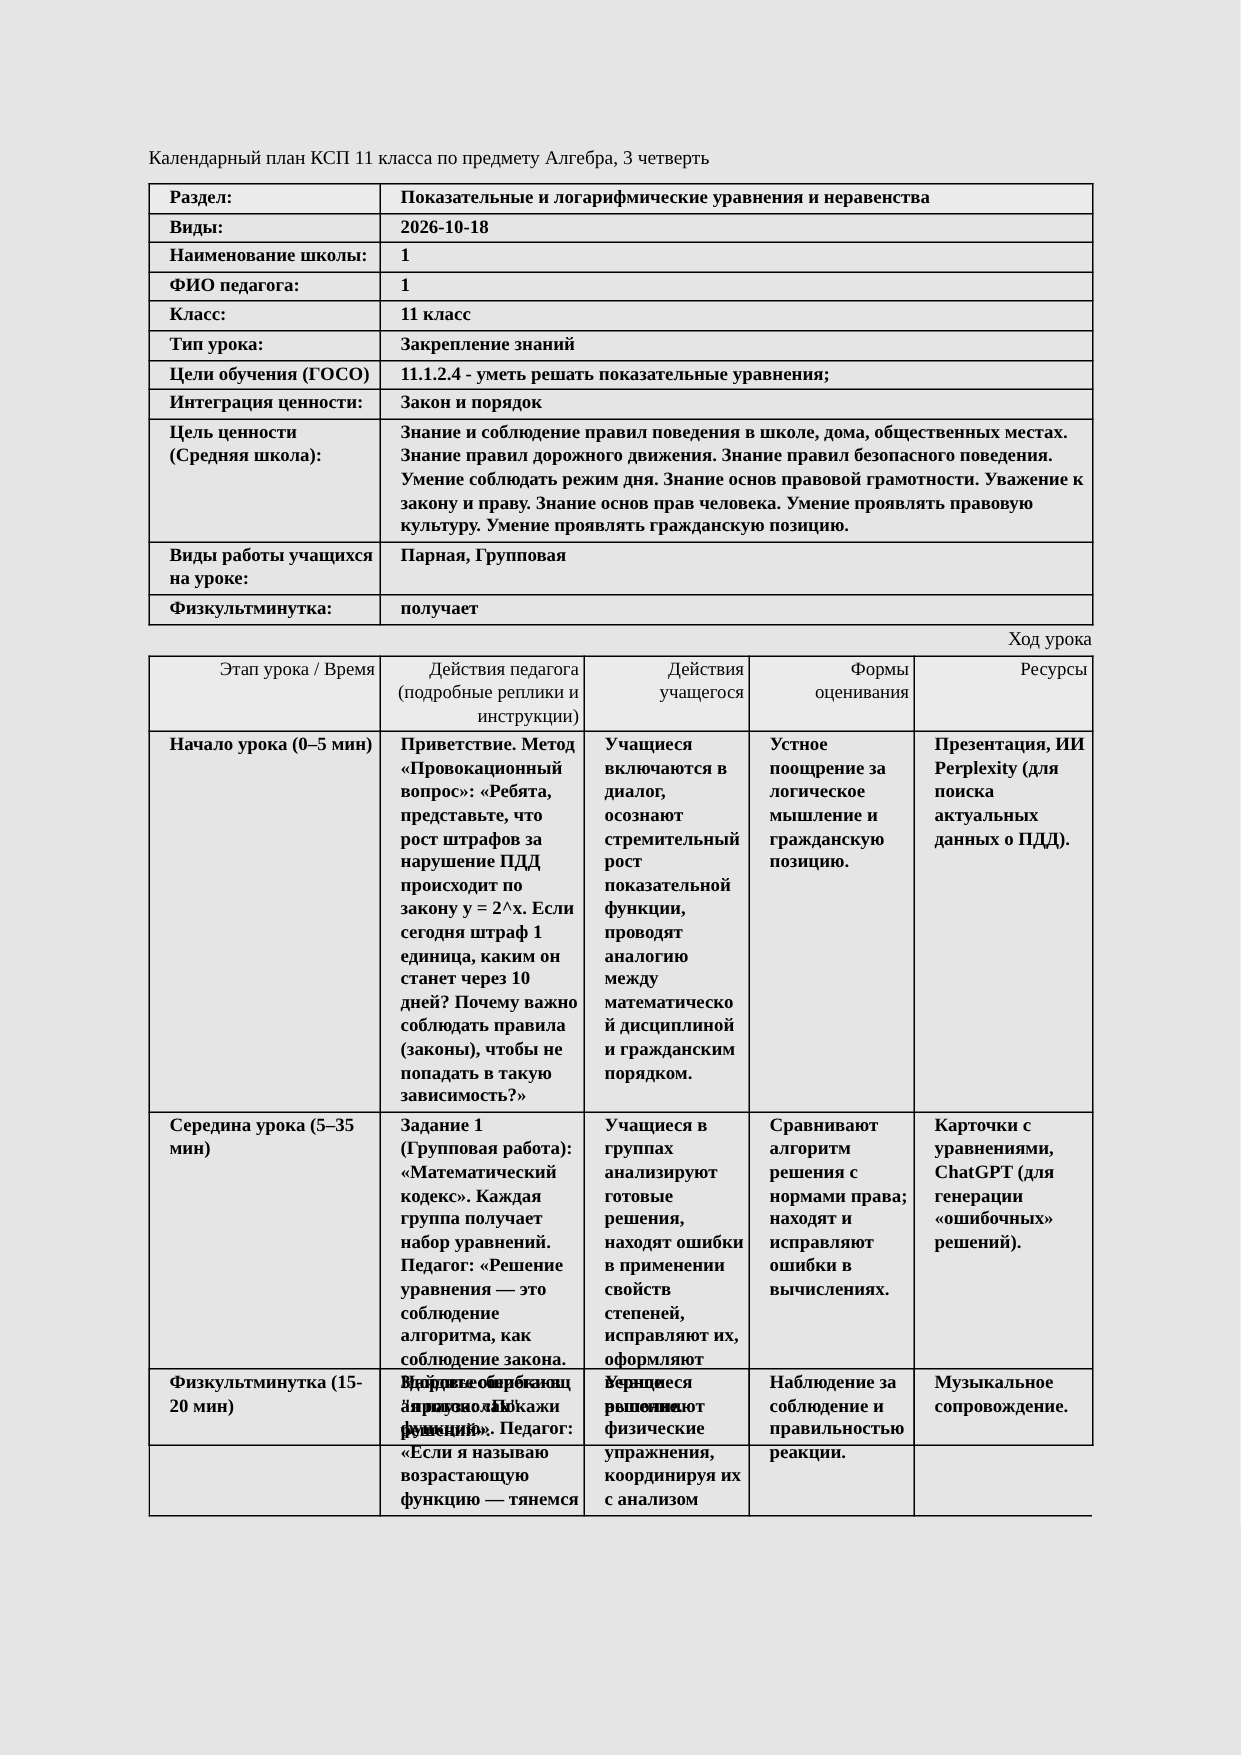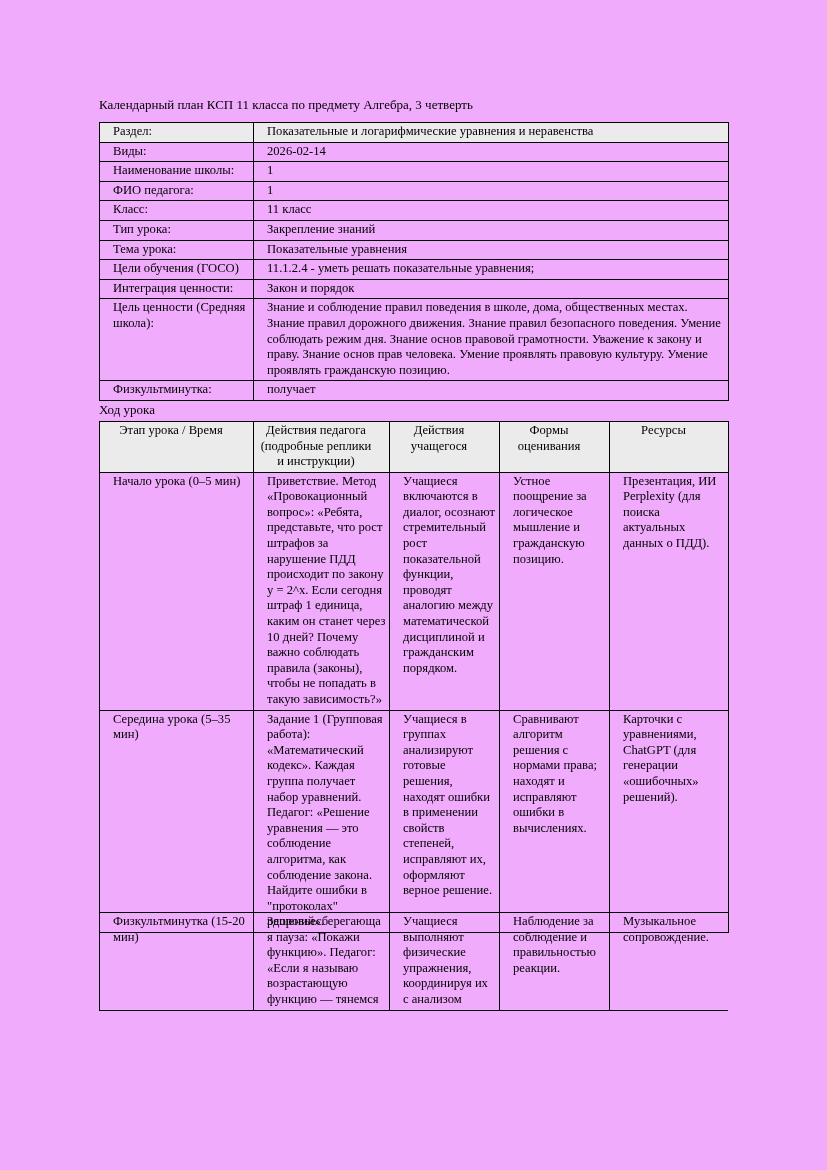--- a/index.html
+++ b/index.html
@@ -11,21 +11,21 @@
     width: 827px;
     height: 1170px;
     overflow: hidden;
     font-family: "Liberation Serif", "DejaVu Serif", serif;
     color: #000000;
   }
   .page {
     position: relative;
     width: 827px;
     height: 1170px;
-    background: #f0abfc;
+    background: #e5e5e5;
     box-sizing: border-box;
   }
   .content {
     position: absolute;
     left: 99px;
     top: 97px;
     width: 629px;
   }
   .doc-title {
     font-size: 13.0px;
@@ -40,37 +40,39 @@
     font-size: 12.6px;
   }
   table.grid td {
     border: 1px solid #000000;
     padding: 1px 3px 2px 13px;
     vertical-align: top;
     line-height: 15.6px;
     word-wrap: break-word;
     overflow-wrap: break-word;
     hyphens: none;
+    font-weight: bold;
   }
   
   .info-label { width: 154px; }
   .info-value { width: 475px; }
   tr.shaded td { background: #ebebeb; }
   .section-heading {
     font-size: 13.0px;
     line-height: 16px;
     margin: 1px 0 3px 0;
+    text-align: right;
   }
   
   table.flow { width: 629px; }
   table.flow th {
     border: 1px solid #000000;
-    padding: 1px 14px 2px 3px;
+    padding: 1px 3px 2px 3px;
     vertical-align: top;
-    text-align: center;
+    text-align: right;
     font-weight: normal;
     line-height: 15.6px;
     background: #ebebeb;
   }
   .c1 { width: 154px; }
   .c2 { width: 136px; }
   .c3 { width: 110px; }
   .c4 { width: 110px; }
   .c5 { width: 119px; }
   
@@ -97,53 +99,53 @@
           <col class="info-label">
           <col class="info-value">
         </colgroup>
       <tbody>
         <tr class="shaded">
           <td>Раздел:</td>
           <td>Показательные и логарифмические уравнения и неравенства</td>
         </tr>
         <tr>
           <td>Виды:</td>
-          <td>2026-02-14</td>
+          <td>2026-10-18</td>
         </tr>
         <tr>
           <td>Наименование школы:</td>
           <td>1</td>
         </tr>
         <tr>
           <td>ФИО педагога:</td>
           <td>1</td>
         </tr>
         <tr>
           <td>Класс:</td>
           <td>11 класс</td>
         </tr>
         <tr>
           <td>Тип урока:</td>
           <td>Закрепление знаний</td>
         </tr>
         <tr>
-          <td>Тема урока:</td>
-          <td>Показательные уравнения</td>
-        </tr>
-        <tr>
           <td>Цели обучения (ГОСО)</td>
           <td>11.1.2.4 - уметь решать показательные уравнения;</td>
         </tr>
         <tr>
           <td>Интеграция ценности:</td>
           <td>Закон и порядок</td>
         </tr>
         <tr>
           <td>Цель ценности (Средняя школа):</td>
           <td>Знание и соблюдение правил поведения в школе, дома, общественных местах. Знание правил дорожного движения. Знание правил безопасного поведения. Умение соблюдать режим дня. Знание основ правовой грамотности. Уважение к закону и праву. Знание основ прав человека. Умение проявлять правовую культуру. Умение проявлять гражданскую позицию.</td>
+        </tr>
+        <tr>
+          <td>Виды работы учащихся на уроке:</td>
+          <td>Парная, Групповая</td>
         </tr>
         <tr>
           <td>Физкультминутка:</td>
           <td>получает</td>
         </tr>
       </tbody>
     </table>
 
     <div class="section-heading">Ход урока</div>
 

